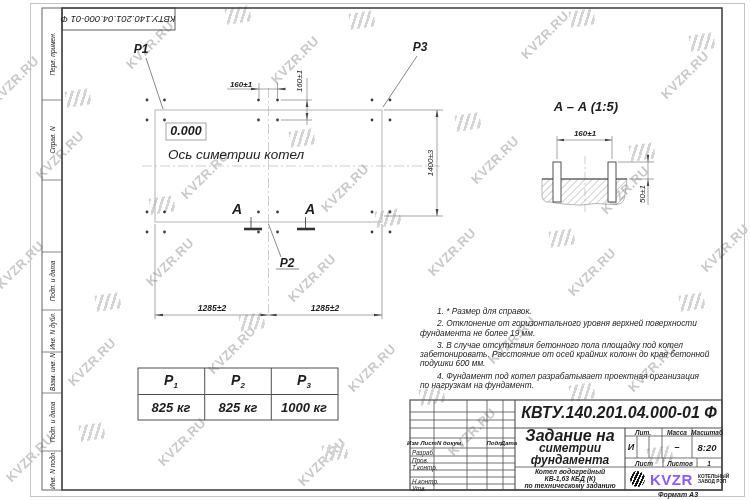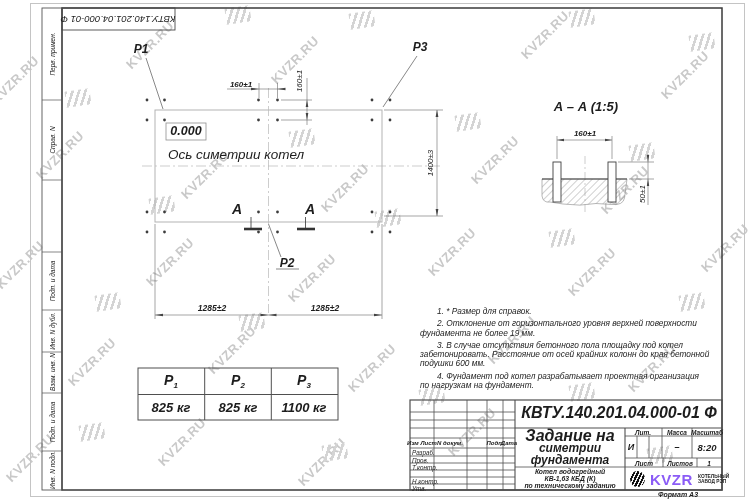--- a/index.html
+++ b/index.html
@@ -275,21 +275,21 @@
     <div class="note">подушки 600 мм.</div>
     <div class="note num gap">4. Фундамент под котел разрабатывает проектная организация</div>
     <div class="note">по нагрузкам на фундамент.</div>
   </div>
 
   <div class="t c" style="left:171px;top:381px;font-size:14px"><span>P</span><sub style="font-size:8px">1</sub></div>
   <div class="t c" style="left:238px;top:381px;font-size:14px"><span>P</span><sub style="font-size:8px">2</sub></div>
   <div class="t c" style="left:304px;top:381px;font-size:14px"><span>P</span><sub style="font-size:8px">3</sub></div>
   <div class="t c" style="left:171px;top:407px;font-size:13px">825 кг</div>
   <div class="t c" style="left:238px;top:407px;font-size:13px">825 кг</div>
-  <div class="t c" style="left:304px;top:407px;font-size:13px">1100 кг</div>
+  <div class="t c" style="left:304px;top:407px;font-size:13px">1000 кг</div>
 
   <div class="t c" style="left:619px;top:413px;font-size:16px;font-weight:600">КВТУ.140.201.04.000-01 Ф</div>
   <div class="t c" style="left:570px;top:436px;font-size:16px;font-weight:700">Задание на</div>
   <div class="t c" style="left:570px;top:448px;font-size:12px;font-weight:600">симетрии</div>
   <div class="t c" style="left:570px;top:460px;font-size:12px;font-weight:600">фундамента</div>
   <div class="t c" style="left:570px;top:471px;font-size:6.8px">Котел водогрейный</div>
   <div class="t c" style="left:570px;top:478px;font-size:6.8px">КВ-1,63 КБД (К)</div>
   <div class="t c" style="left:570px;top:485px;font-size:6.8px">по техническому заданию</div>
   <div class="t c" style="left:422px;top:443px;font-size:6px">Изм Лист</div>
   <div class="t c" style="left:450px;top:443px;font-size:6px">N докум.</div>

